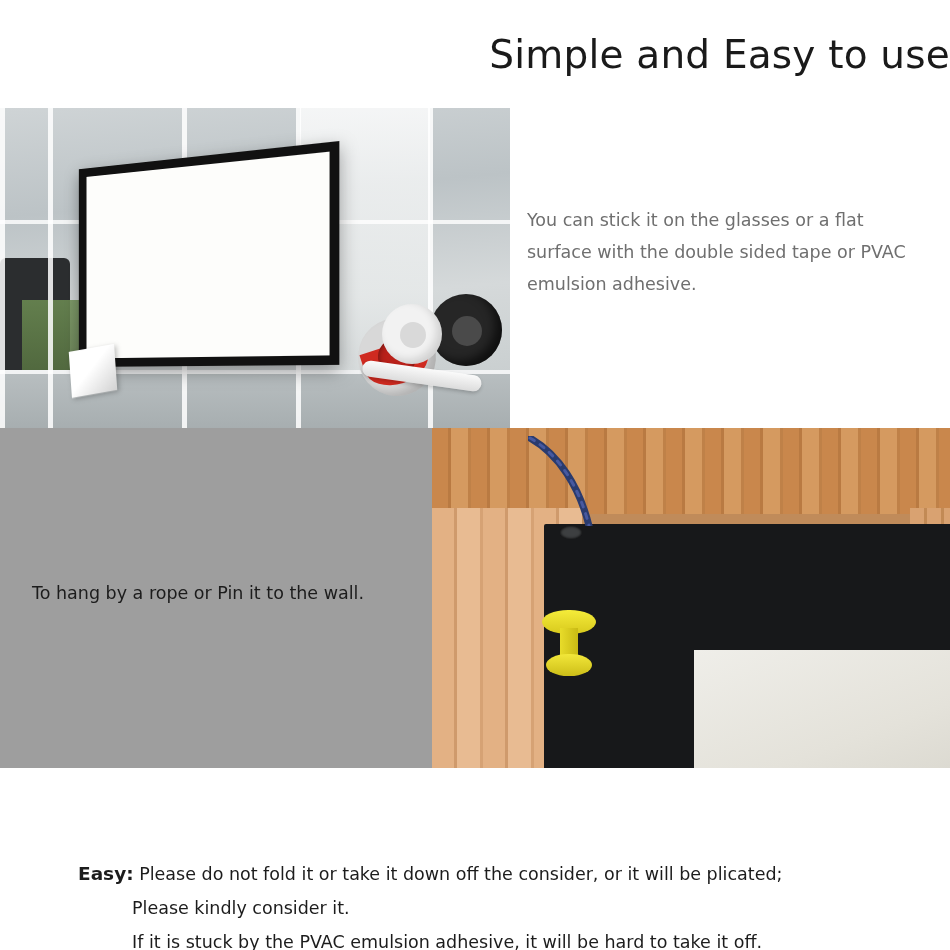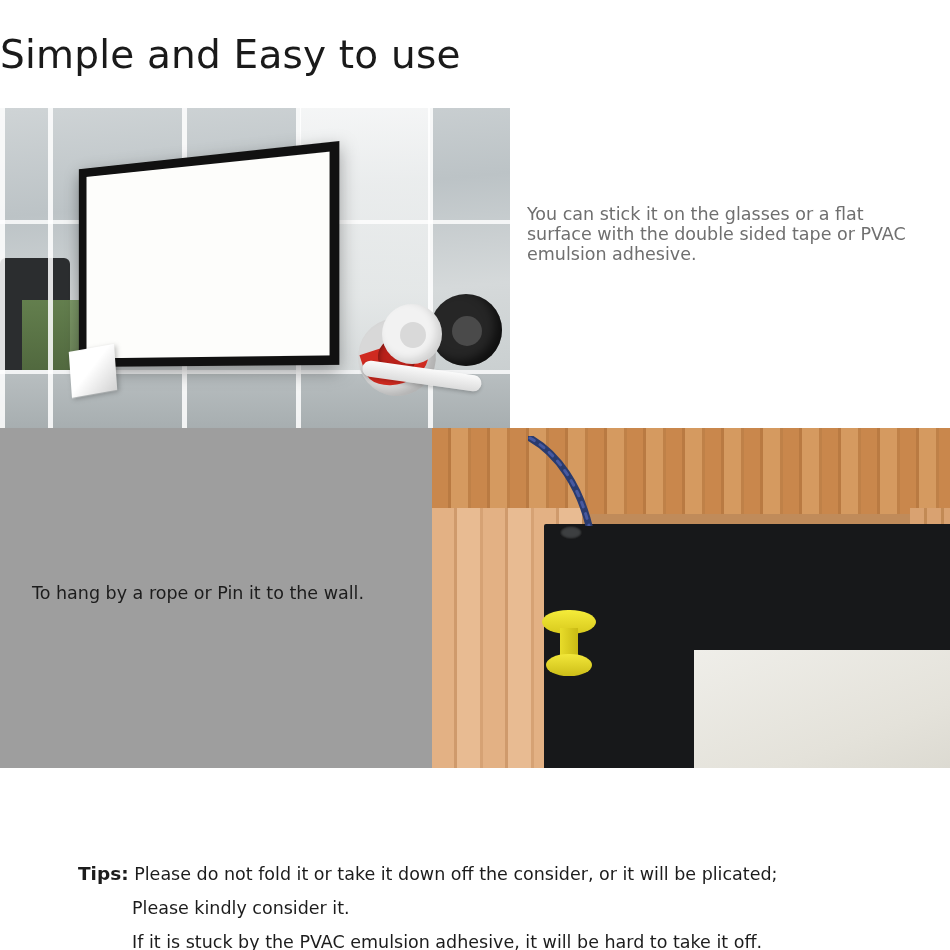--- a/index.html
+++ b/index.html
@@ -13,21 +13,21 @@
     font-family: "Liberation Sans", sans-serif;
     overflow: hidden;
     position: relative;
   }
 
   
   .title-bar {
     height: 108px;
     display: flex;
     align-items: center;
-    justify-content: flex-start;
+    justify-content: flex-end;
     background: #ffffff;
   }
   .title-text {
     font-family: "DejaVu Sans", sans-serif;
     font-size: 39px;
     font-weight: 400;
     color: #1a1a1a;
     letter-spacing: 0.2px;
   }
 
@@ -183,21 +183,21 @@
     transform: rotate(8deg);
     box-shadow: 0 2px 4px rgba(0,0,0,.2);
   }
   .panel-one-text {
     position: absolute;
     left: 527px;
     top: 96px;
     width: 390px;
     font-family: "DejaVu Sans", sans-serif;
     font-size: 17.5px;
-    line-height: 20px;
+    line-height: 32px;
     color: #6f6f6f;
   }
 
   
   .panel-two {
     position: relative;
     width: 950px;
     height: 403px;
     overflow: hidden;
   }
@@ -396,17 +396,17 @@
     <div class="pin">
       <div class="pin-head"></div>
       <div class="pin-neck"></div>
       <div class="pin-base"></div>
     </div>
   </div>
 </div>
 
 <div class="tips">
   <div class="tips-inner">
-    <span class="tips-line"><span class="tips-label">Tips:</span> <span>Please do not fold it or take it down off the consider, or it will be plicated;</span></span>
+    <span class="tips-line"><span class="tips-label">Easy:</span> <span>Please do not fold it or take it down off the consider, or it will be plicated;</span></span>
     <span class="tips-line indent">Please kindly consider it.</span>
     <span class="tips-line indent">If it is stuck by the PVAC emulsion adhesive, it will be hard to take it off.</span>
   </div>
 </div>
 
 </body></html>

